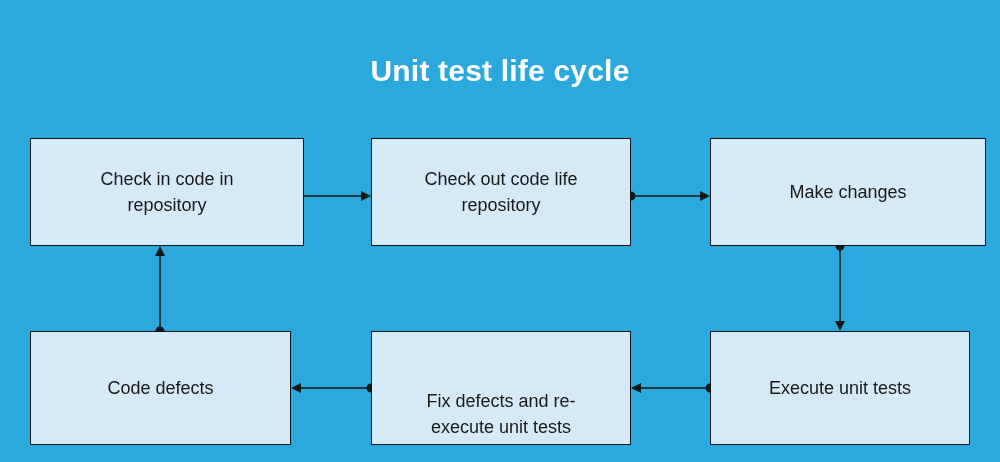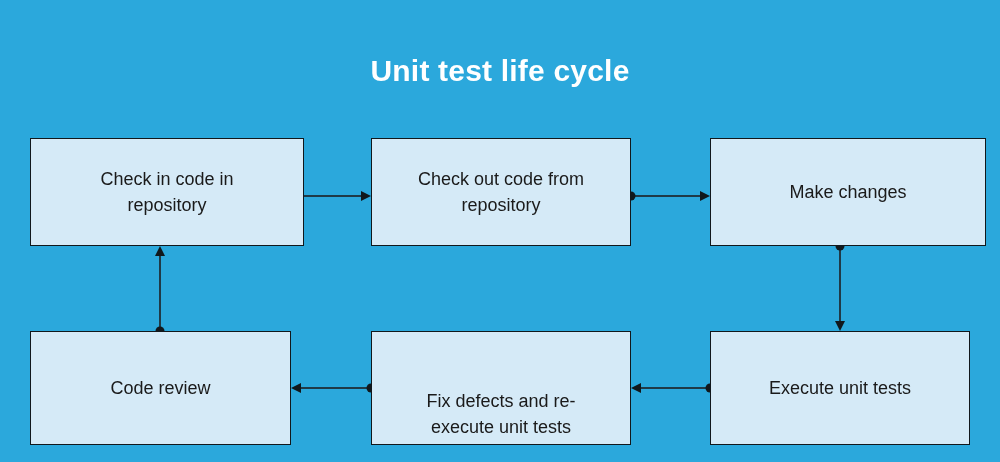--- a/index.html
+++ b/index.html
@@ -109,30 +109,30 @@
       <polygon points="160,226 155,236 165,236" fill="#11181C"></polygon>
     </g>
   </svg>
 
   <div class="node" id="node-checkin">
     <span class="node-label">Check in code in
 repository</span>
   </div>
 
   <div class="node" id="node-checkout">
-    <span class="node-label">Check out code from
+    <span class="node-label">Check out code life
 repository</span>
   </div>
 
   <div class="node" id="node-changes">
     <span class="node-label">Make changes</span>
   </div>
 
   <div class="node" id="node-review">
-    <span class="node-label">Code review</span>
+    <span class="node-label">Code defects</span>
   </div>
 
   <div class="node" id="node-fix">
     <span class="node-label">Fix defects and re-
 execute unit tests</span>
   </div>
 
   <div class="node" id="node-execute">
     <span class="node-label">Execute unit tests</span>
   </div>

